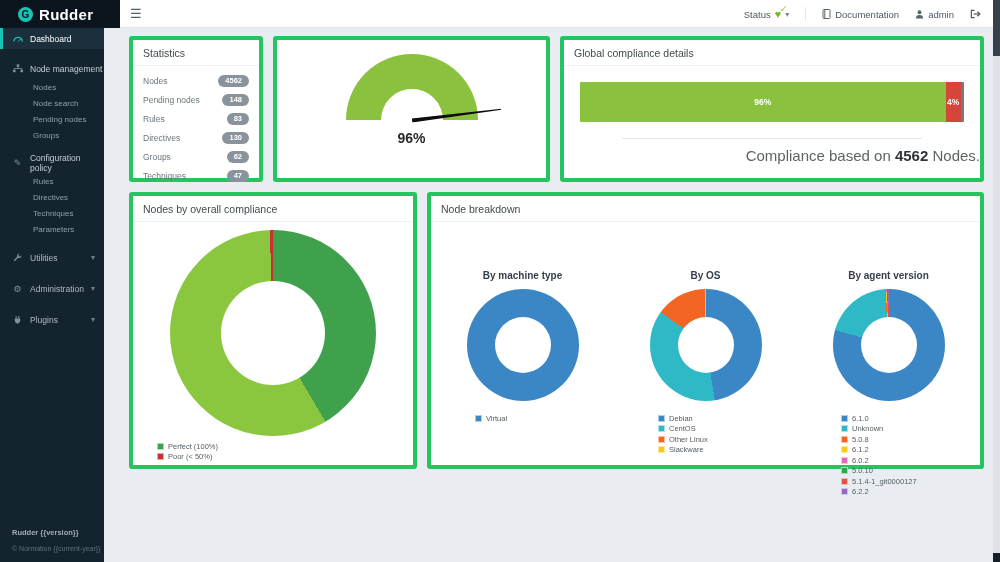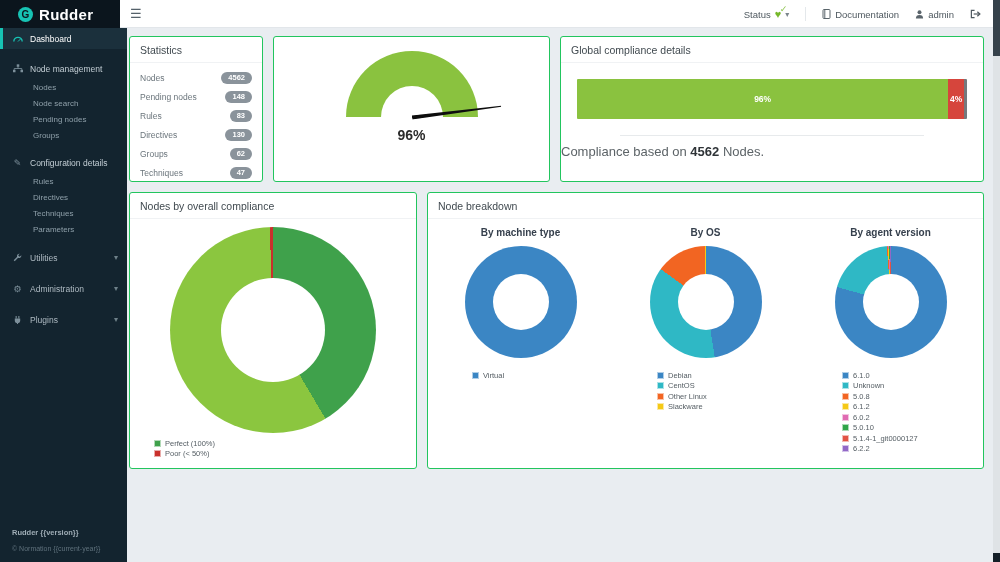--- a/index.html
+++ b/index.html
@@ -17,37 +17,37 @@
   .searchbox input::placeholder { color:#9aa4ab; }
   .search-help { width:13px; height:13px; border-radius:50%; background:#7d868d; color:#fff; font-size:8px; display:flex; align-items:center; justify-content:center; cursor:pointer; }
   .topbar-right { position:absolute; right:12px; top:0; height:28px; display:flex; align-items:center; gap:16px; }
   .tb-item { display:flex; align-items:center; gap:4px; font-size:9.5px; color:#4e585f; cursor:pointer; }
   .heart { color:#76b82a; font-size:11px; position:relative; line-height:1; }
   .heart .check { position:absolute; left:5px; top:-4px; color:#8bc34a; font-size:9px; font-weight:bold; }
   .caret { color:#7b858c; font-size:8px; }
   .tb-sep { width:1px; height:14px; background:#e4e8eb; }
 
   
-  .sidebar { position:absolute; left:0; top:28px; width:127px; bottom:0; background:#13242f; color:#aebac2; }
+  .sidebar { position:absolute; left:0; top:28px; width:104px; bottom:0; background:#13242f; color:#aebac2; }
   .side-item { display:flex; align-items:center; gap:7px; height:21px; padding-left:12px; font-size:8.5px; cursor:pointer; position:relative; }
   .side-item.active { background:#1b303c; color:#fff; border-left:3px solid #17c3b4; padding-left:9px; }
   .side-item.active .ic { color:#17c3b4; }
   .side-head { margin-top:9px; color:#c3ced5; font-size:8.5px; }
   .side-sub { padding-left:33px; height:16px; color:#8fa0aa; font-size:8px; }
   .ic { width:11px; text-align:center; color:#7d909b; font-size:9px; display:inline-flex; justify-content:center; }
   .side-collapsible { margin-top:10px; justify-content:flex-start; }
   .side-collapsible .chev { position:absolute; right:9px; color:#6e8089; font-size:8px; }
   .side-footer { position:absolute; left:0; bottom:10px; width:100%; padding-left:12px; }
   .side-footer .ver { font-size:7.5px; color:#9fadb6; font-weight:bold; margin-bottom:8px; }
   .side-footer .cop { font-size:7px; color:#5f717c; }
 
   
   .main { position:absolute; left:120px; top:28px; right:7px; bottom:0; padding:8px 9px; }
   .row { display:flex; gap:10px; }
-  .panel { background:#fff; border:1px solid #22c55e; border-radius:3px; position:relative; }
+  .panel { background:#fff; border:4px solid #22c55e; border-radius:3px; position:relative; }
   .panel-title { display:flex; align-items:center; gap:5px; padding:7px 10px 6px; font-size:10.5px; color:#414a50; border-bottom:1px solid #f0f2f4; }
 
   
   .p-stats { width:134px; height:146px; }
   .stat-rows { padding:5px 10px; }
   .stat-row { display:flex; align-items:center; justify-content:space-between; height:19px; }
   .stat-label { font-size:8.5px; color:#6b757c; }
   .stat-badge { background:#8a939b; color:#fff; font-size:7.5px; font-weight:bold; padding:1.5px 7px; border-radius:8px; min-width:22px; text-align:center; }
 
   
@@ -56,36 +56,36 @@
   .gauge-arc { position:absolute; inset:0; border-radius:132px 132px 0 0; }
   .gauge-hole { position:absolute; left:50%; bottom:0; width:62px; height:31px; margin-left:-31px; background:#fff; border-radius:62px 62px 0 0; }
   .needle { position:absolute; left:50%; bottom:-3px; width:90px; height:5px; background:#0d0d0d; transform-origin:0 50%; clip-path:polygon(0 10%, 100% 40%, 100% 60%, 0 90%); }
   .gauge-label { text-align:center; font-size:14px; font-weight:bold; color:#2b2b2b; margin-top:10px; }
 
   
   .p-details { flex:1; height:146px; }
   .hbar { display:flex; height:40px; margin:16px 16px 0; border-radius:1px; overflow:hidden; }
   .hbar .seg { display:flex; align-items:center; justify-content:center; color:#fff; font-size:8.5px; font-weight:bold; }
   .details-hr { border:none; border-top:1px solid #e7eaec; width:72%; margin:16px auto 0; }
-  .details-caption { text-align:left; font-size:13px; color:#5c6367; margin-top:8px; }
+  .details-caption { text-align:right; font-size:15px; color:#5c6367; margin-top:8px; }
   .details-caption b { color:#2f3438; }
 
   
   .p-donut { width:288px; height:277px; }
   .donut { position:relative; border-radius:50%; }
   .donut-hole { position:absolute; background:#fff; border-radius:50%; inset:0; margin:auto; }
   .big-donut { width:206px; height:206px; margin:8px auto 0; }
   .big-donut .donut-hole { width:104px; height:104px; }
   .legend { margin:5px 0 0 24px; }
   .legend-item { display:flex; align-items:center; gap:4px; height:10.5px; }
   .legend-sq { width:7px; height:7px; border:1px solid rgba(255,255,255,.6); flex:none; }
   .legend-label { font-size:7.5px; color:#545d63; }
 
   .p-breakdown { flex:1; height:277px; }
-  .bd-cols { display:flex; padding-top:8px; }
+  .bd-cols { display:flex; padding-top:8px;margin-top:40px; }
   .bd-col { flex:1; }
   .bd-col-title { text-align:center; font-size:10px; font-weight:bold; color:#36404d; margin-bottom:8px; }
   .sm-donut { width:112px; height:112px; margin:0 auto; }
   .sm-donut .donut-hole { width:56px; height:56px; }
   .bd-legend { margin:12px 0 0 44px; }
 
   
   .scrollbar { position:absolute; right:0; top:0; width:7px; bottom:0; background:#dfe3e6; }
   .scroll-thumb { position:absolute; top:0; left:0; width:7px; height:56px; background:#36424b; cursor:pointer; }
   .scroll-corner { position:absolute; bottom:0; left:0; width:7px; height:9px; background:#141f27; }
@@ -160,21 +160,21 @@
     </div>
   <div class="side-sub side-item">
       <span>Pending nodes</span>
     </div>
   <div class="side-sub side-item">
       <span>Groups</span>
     </div>
 
   <div class="side-item side-head">
     <span class="ic">✎</span>
-    <span>Configuration details</span>
+    <span>Configuration policy</span>
   </div>
   <div class="side-sub side-item">
       <span>Rules</span>
     </div>
   <div class="side-sub side-item">
       <span>Directives</span>
     </div>
   <div class="side-sub side-item">
       <span>Techniques</span>
     </div>

